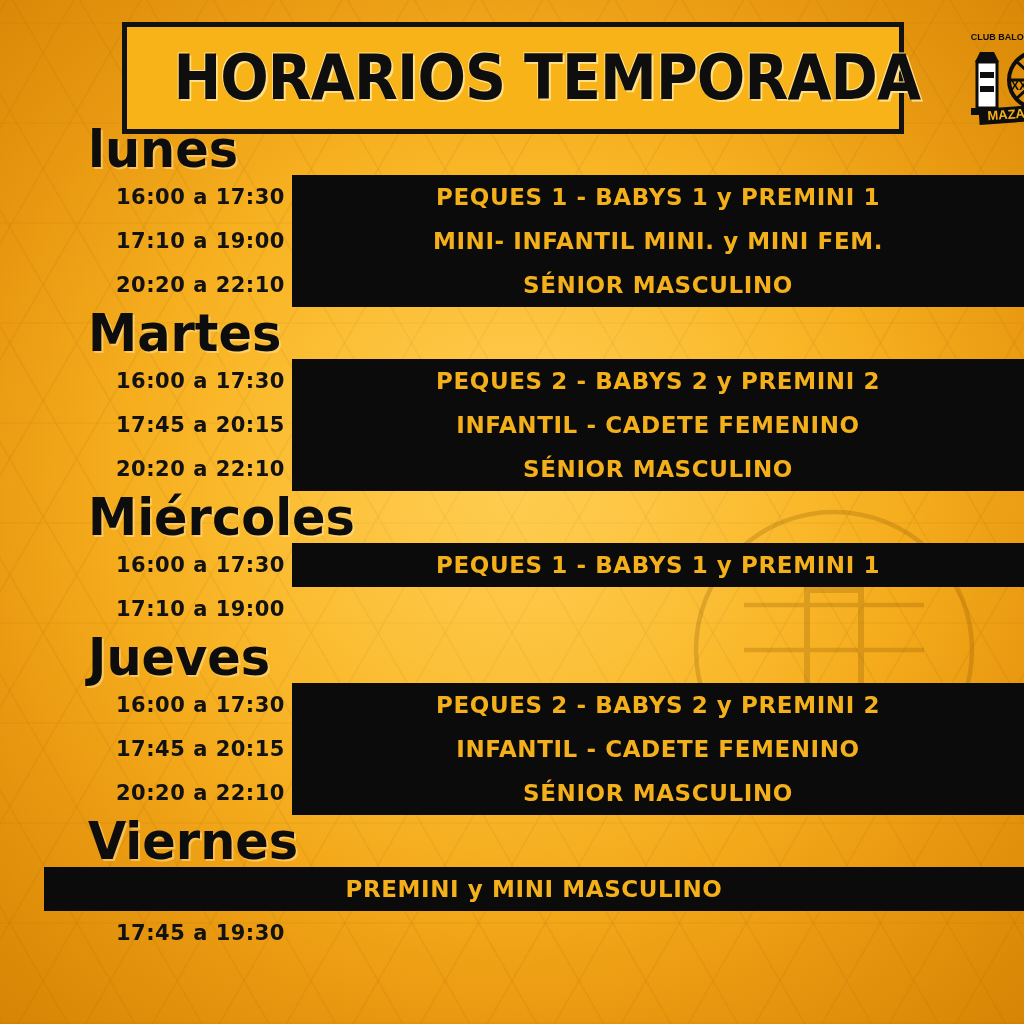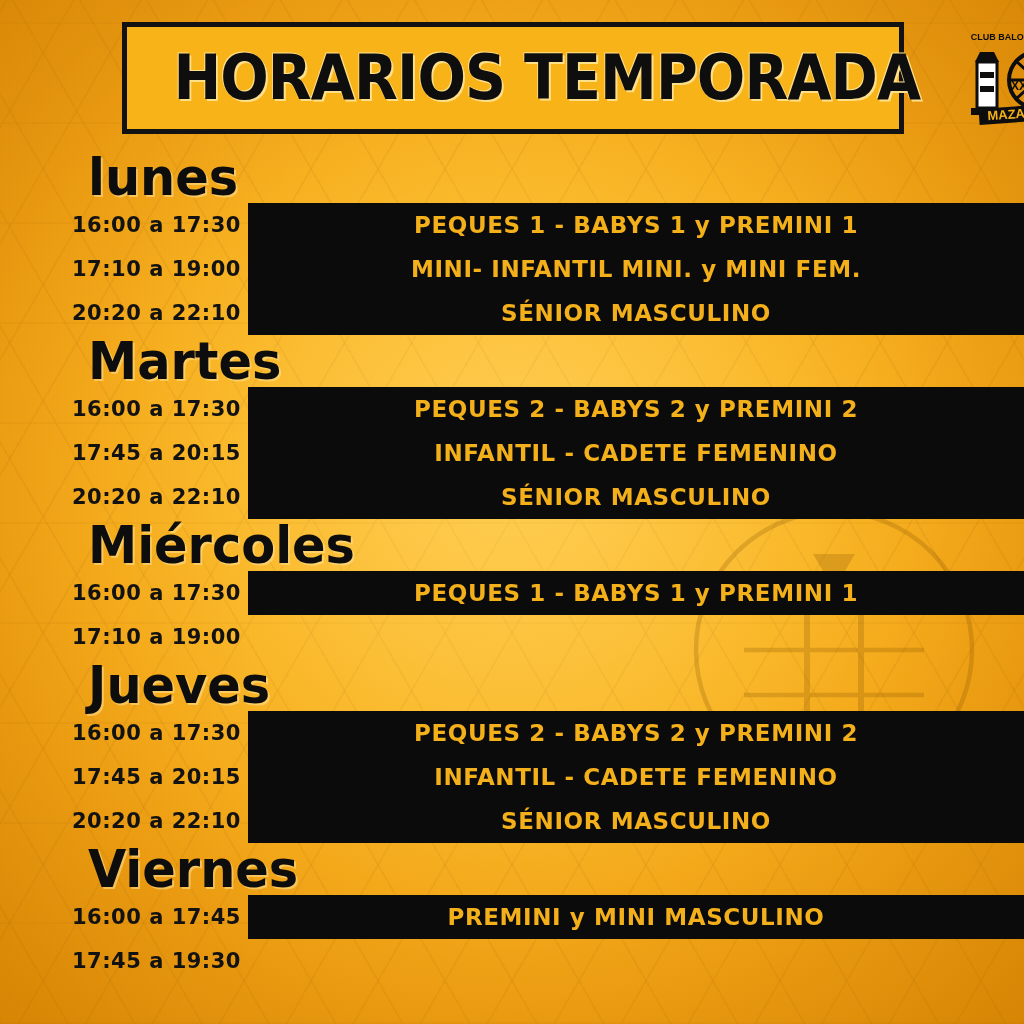--- a/index.html
+++ b/index.html
@@ -84,36 +84,36 @@
     width: 126px;
     height: 100px;
     flex: 0 0 auto;
     position: relative;
   }
 
   
   #schedule {
     position: absolute;
     left: 0;
-    top: 151px;
+    top: 123px;
     width: 1024px;
   }
   .day-block { position: relative; }
   .day-name {
     font-family: "DejaVu Sans", sans-serif;
     font-weight: 700;
     font-size: 52px;
     line-height: 1;
     color: #0d0d0d;
     margin-left: 88px;
     transform: scaleX(.95);
     transform-origin: left center;
     text-shadow: 2px 2px 0 rgba(255,225,150,.55);
   }
-  .rows { position: relative; }
+  .rows { position: relative; padding-left: 44px; }
   .row {
     display: flex;
     align-items: center;
     height: 44px;
   }
   .time {
     width: 248px;
     padding-left: 72px;
     box-sizing: border-box;
     font-family: "DejaVu Sans", sans-serif;
@@ -261,21 +261,20 @@
             <div class="label-cell">
               <span>SÉNIOR MASCULINO</span>
             </div>
           </div>
         </div>
       </div>
       <div class="day-block">
         <div class="day-name">Viernes</div>
         <div class="rows">
           <div class="row">
-            <div class="time">16:00 a 17:45</div>
             <div class="label-cell">
               <span>PREMINI y MINI MASCULINO</span>
             </div>
           </div>
           <div class="row">
             <div class="time">17:45 a 19:30</div>
           </div>
         </div>
       </div>
     </div>

